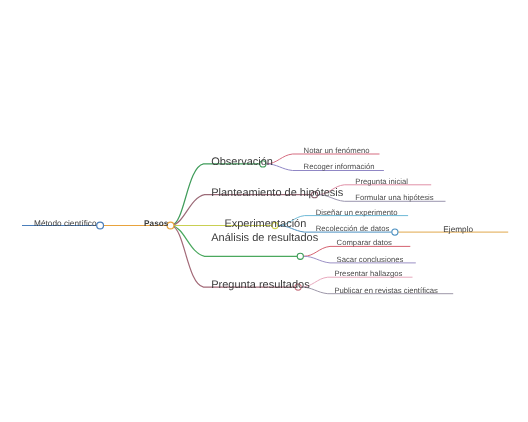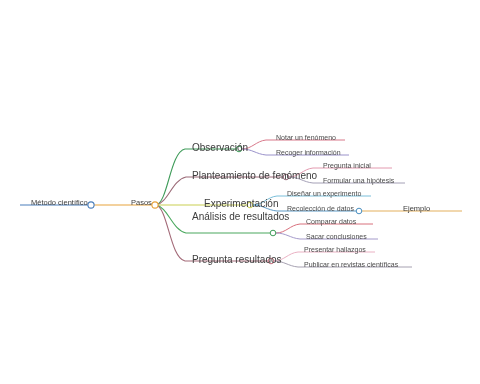--- a/index.html
+++ b/index.html
@@ -27,21 +27,21 @@
     height: 384px;
   }
   .node-label {
     position: absolute;
     font-family: "Liberation Sans", sans-serif;
     color: #444444;
     white-space: nowrap;
     line-height: 1;
   }
   .lvl0 { font-size: 7.5px; color: #3c3c3c; }
-  .lvl1 { font-size: 7.5px; color: #3c3c3c; }
+  .lvl1 { font-size: 7.5px; color: #3c3c3c; font-weight: bold; }
   .lvl2 { font-size: 10px; color: #3c3c3c; }
   .lvl3 { font-size: 7px;   color: #4a4a4a; }
   .lvl-ex { font-size: 7.5px; color: #3c3c3c; }
 </style>
 </head>
 <body>
 
 <div id="mindmap-canvas">
 
   <svg id="edges" viewBox="0 0 480 384" xmlns="http://www.w3.org/2000/svg">
@@ -86,21 +86,21 @@
     <circle cx="273" cy="233" r="2.8" fill="#ffffff" stroke="#3f9c5a" stroke-width="1"></circle>
     <circle cx="271" cy="261" r="2.8" fill="#ffffff" stroke="#c4707e" stroke-width="1"></circle>
   </svg>
 
   <div class="node-label lvl0" style="left:31px; top:199px;">Método científico</div>
 
   <div class="node-label lvl1" style="left:131px; top:199px;">Pasos</div>
 
   <div class="node-label lvl2" style="left:192px; top:143px;">Observación</div>
 
-  <div class="node-label lvl2" style="left:192px; top:171px;">Planteamiento de fenómeno</div>
+  <div class="node-label lvl2" style="left:192px; top:171px;">Planteamiento de hipótesis</div>
 
   <div class="node-label lvl2" style="left:204px; top:199px;">Experimentación</div>
 
   <div class="node-label lvl2" style="left:192px; top:212px;">Análisis de resultados</div>
 
   <div class="node-label lvl2" style="left:192px; top:255px;">Pregunta resultados</div>
 
   <div class="node-label lvl3" style="left:276px; top:134px;">Notar un fenómeno</div>
 
   <div class="node-label lvl3" style="left:276px; top:149px;">Recoger información</div>

